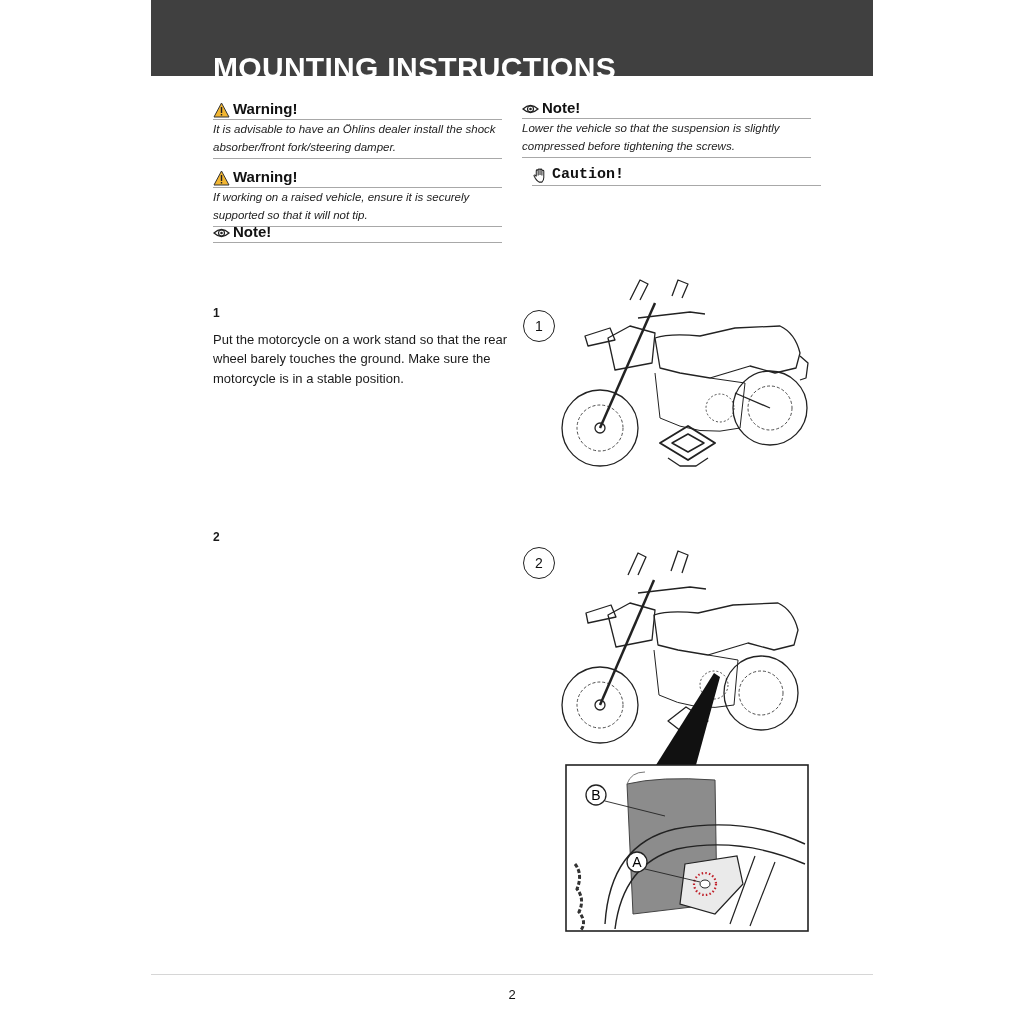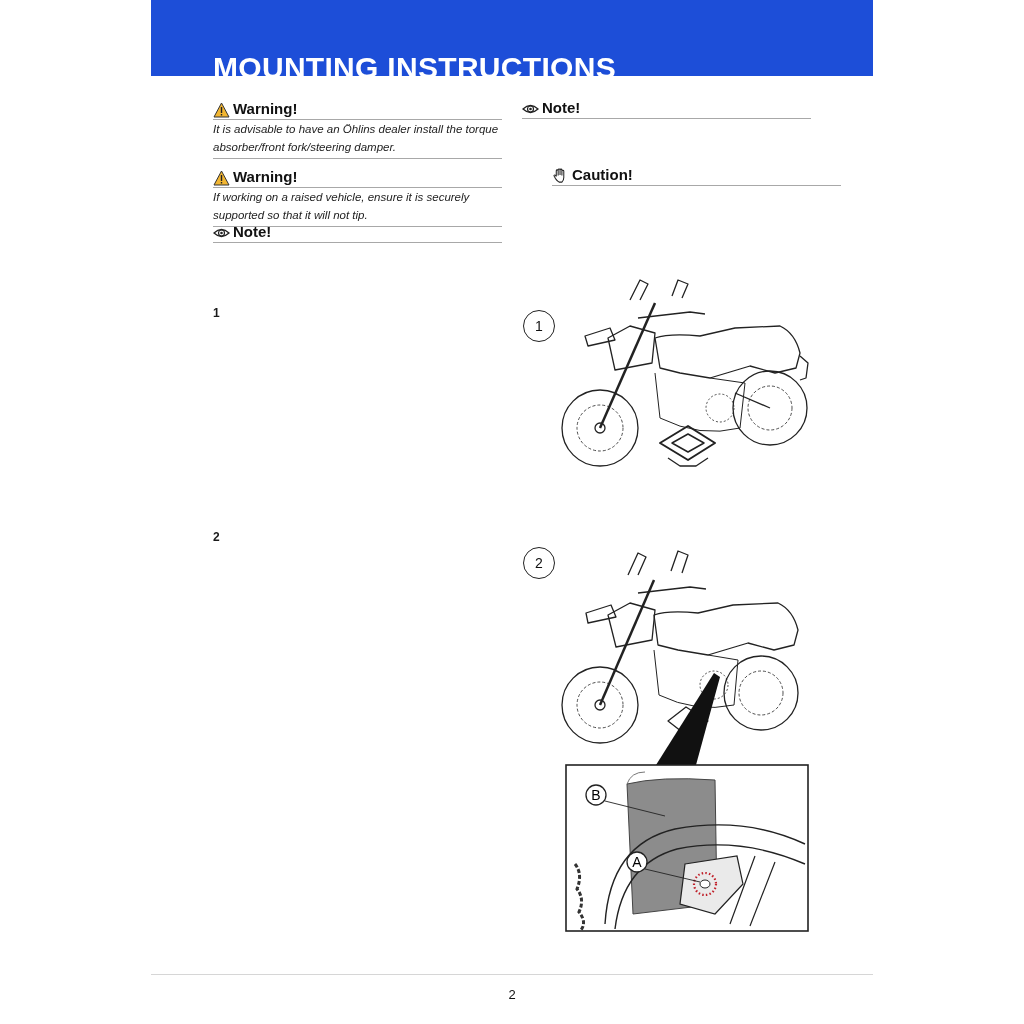--- a/index.html
+++ b/index.html
@@ -1,19 +1,19 @@
 <!DOCTYPE html>
 <html><head>
 <meta charset="utf-8">
 <style>
   html, body { margin:0; padding:0; background:#fff; }
   body { width:1024px; height:1024px; position:relative; overflow:hidden;
          font-family:"Liberation Sans", sans-serif; color:#111; }
   .banner { position:absolute; left:151px; top:0; width:722px; height:76px;
-            background:#1d4ed8; overflow:hidden; }
+            background:#404040; overflow:hidden; }
   .banner-title { position:absolute; left:62px; top:50px; margin:0;
             color:#fff; font-weight:bold; font-size:30px; letter-spacing:0.3px;
             line-height:36px; white-space:nowrap; }
   .notice { position:absolute; width:289px; }
   .notice-head { display:flex; align-items:flex-end; font-weight:bold; font-size:15px;
             line-height:18px; padding-bottom:1px; border-bottom:1px solid #a8a8a8; }
   .notice-head .ico { display:inline-block; width:17px; height:16px; margin-right:3px; }
   .notice-body { font-style:italic; font-size:11.5px; line-height:17.5px;
             padding-top:1px; padding-bottom:2px; border-bottom:1px solid #a8a8a8; color:#222; }
   .step { position:absolute; left:213px; width:295px; font-size:13px; line-height:19.5px; color:#1a1a1a; }
@@ -33,21 +33,21 @@
 
 <div class="notice" style="left:213px; top:100px;">
   <div class="notice-head">
     <svg class="ico" viewBox="0 0 17 16">
         <polygon points="8.5,1 16,15 1,15" fill="#f2b632" stroke="#333" stroke-width="1"></polygon>
         <rect x="7.8" y="5" width="1.4" height="6" fill="#222"></rect>
         <rect x="7.8" y="12" width="1.4" height="1.5" fill="#222"></rect>
       </svg>
     <span>Warning!</span>
   </div>
-  <div class="notice-body">It is advisable to have an Öhlins dealer install the torque absorber/front fork/steering damper.</div>
+  <div class="notice-body">It is advisable to have an Öhlins dealer install the shock absorber/front fork/steering damper.</div>
 </div>
 
 <div class="notice" style="left:213px; top:168px;">
   <div class="notice-head">
     <svg class="ico" viewBox="0 0 17 16">
         <polygon points="8.5,1 16,15 1,15" fill="#f2b632" stroke="#333" stroke-width="1"></polygon>
         <rect x="7.8" y="5" width="1.4" height="6" fill="#222"></rect>
         <rect x="7.8" y="12" width="1.4" height="1.5" fill="#222"></rect>
       </svg>
     <span>Warning!</span>
@@ -68,33 +68,35 @@
 
 <div class="notice" style="left:522px; top:99px;">
   <div class="notice-head">
     <svg class="ico" viewBox="0 0 17 16">
         <path d="M1,8 Q8.5,1 16,8 Q8.5,15 1,8 Z" fill="none" stroke="#222" stroke-width="1.3"></path>
         <circle cx="8.5" cy="8" r="3" fill="none" stroke="#222" stroke-width="1.2"></circle>
         <circle cx="8.5" cy="8" r="1.3" fill="#222"></circle>
       </svg>
     <span>Note!</span>
   </div>
+  <div class="notice-body">Lower the vehicle so that the suspension is slightly compressed before tightening the screws.</div>
 </div>
 
-<div class="notice" style="left:552px; top:166px;">
+<div class="notice" style="left:532px; top:166px;font-family:Liberation Mono, monospace;">
   <div class="notice-head">
     <svg class="ico" viewBox="0 0 17 17">
         <path d="M4,9 V3 Q4,2 5,2 Q6,2 6,3 V8 M6,7 V1.8 Q6,1 7,1 Q8,1 8,1.8 V7.5 M8,7 V2 Q8,1.2 9,1.2 Q10,1.2 10,2 V8 M10,8 V3.2 Q10,2.4 11,2.4 Q12,2.4 12,3.2 V10 Q12,13 10,15 H7 Q5,14 3,11 L1.6,8.4 Q1.4,7.5 2.4,7.5 Q3.2,7.6 4,9" fill="none" stroke="#222" stroke-width="1.1"></path>
       </svg>
     <span>Caution!</span>
   </div>
 </div>
 
 <div class="step" style="top:304px;">
   <div class="step-num">1</div>
+  <div>Put the motorcycle on a work stand so that the rear wheel barely touches the ground. Make sure the motorcycle is in a stable position.</div>
 </div>
 <div class="badge" style="left:523px; top:310px;">1</div>
 
 <svg class="fig" style="left:560px; top:278px;" width="250" height="206" viewBox="0 0 250 206">
   <g fill="none" stroke="#222" stroke-width="1.3" stroke-linejoin="round">
     <circle cx="40" cy="150" r="38"></circle>
     <circle cx="40" cy="150" r="23" stroke-width="0.8" stroke-dasharray="3,2"></circle>
     <circle cx="40" cy="150" r="5"></circle>
     <circle cx="210" cy="130" r="37"></circle>
     <circle cx="210" cy="130" r="22" stroke-width="0.8" stroke-dasharray="3,2"></circle>

